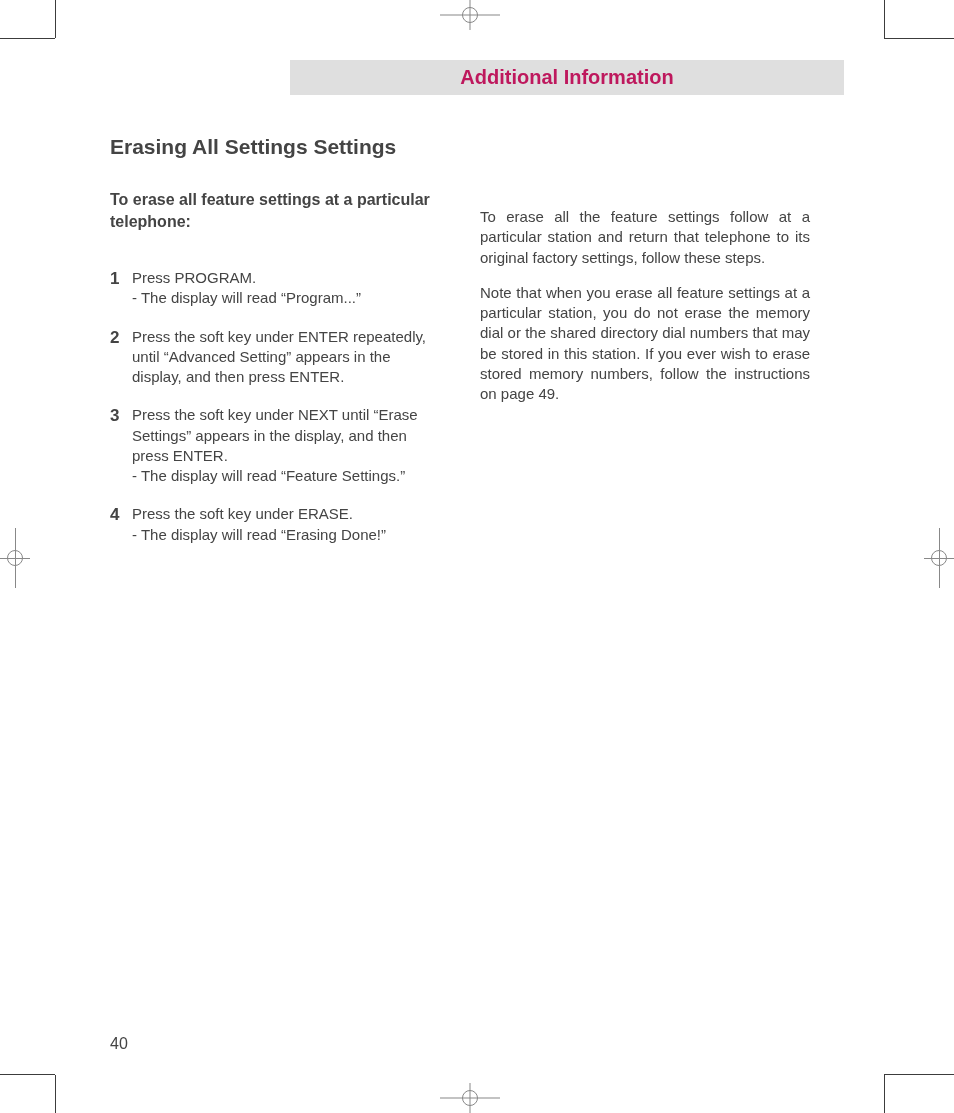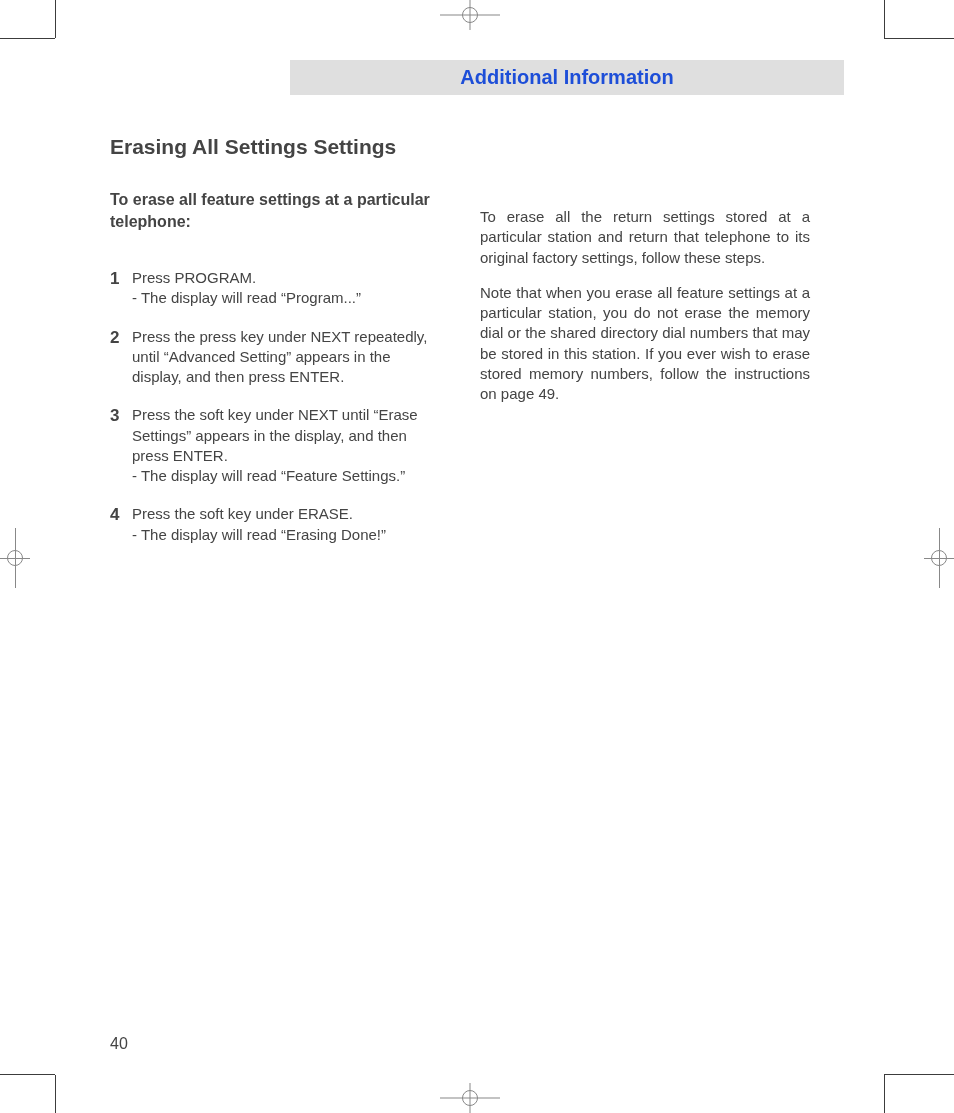--- a/index.html
+++ b/index.html
@@ -97,21 +97,21 @@
   }
 
   .header-band {
     background: #dfdfdf;
     margin-left: 180px;
     margin-right: 0;
     padding: 6px 10px;
     text-align: center;
     font-weight: bold;
     font-size: 20px;
-    color: #1d4ed8;
+    color: #be185d;
   }
 
   h1.section {
     font-size: 21px;
     font-weight: bold;
     margin: 40px 0 30px 0;
     color: #444;
   }
 
   .cols {
@@ -191,32 +191,32 @@
   <div class="cols">
     <div class="col col-left">
       <div class="subhead">To erase all feature settings at a particular telephone:</div>
 
       <div class="step">
         <div class="step-num">1</div>
         <div class="step-body">Press PROGRAM.<br>- The display will read “Program...”</div>
       </div>
       <div class="step">
         <div class="step-num">2</div>
-        <div class="step-body">Press the press key under NEXT repeatedly, until “Advanced Setting” appears in the display, and then press ENTER.</div>
+        <div class="step-body">Press the soft key under ENTER repeatedly, until “Advanced Setting” appears in the display, and then press ENTER.</div>
       </div>
       <div class="step">
         <div class="step-num">3</div>
         <div class="step-body">Press the soft key under NEXT until “Erase Settings” appears in the display, and then press ENTER.<br>- The display will read “Feature Settings.”</div>
       </div>
       <div class="step">
         <div class="step-num">4</div>
         <div class="step-body">Press the soft key under ERASE.<br>- The display will read “Erasing Done!”</div>
       </div>
     </div>
 
     <div class="col col-right">
-      <p style="margin-top:18px;">To erase all the return settings stored at a particular station and return that telephone to its original factory settings, follow these steps.</p>
+      <p style="margin-top:18px;">To erase all the feature settings follow at a particular station and return that telephone to its original factory settings, follow these steps.</p>
       <p>Note that when you erase all feature settings at a particular station, you do not erase the memory dial or the shared directory dial numbers that may be stored in this station.  If you ever wish to erase stored memory numbers, follow the instructions on page 49.</p>
     </div>
   </div>
 
   <div class="pgnum">40</div>
 </div>
 
 </body></html>

